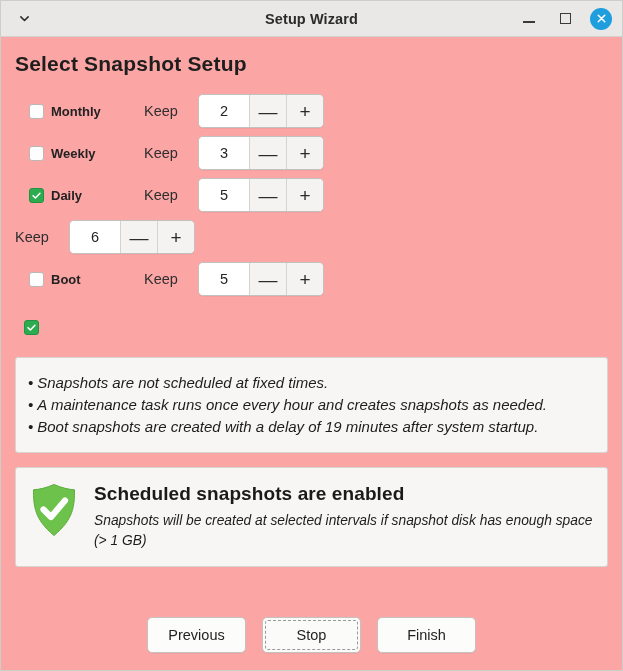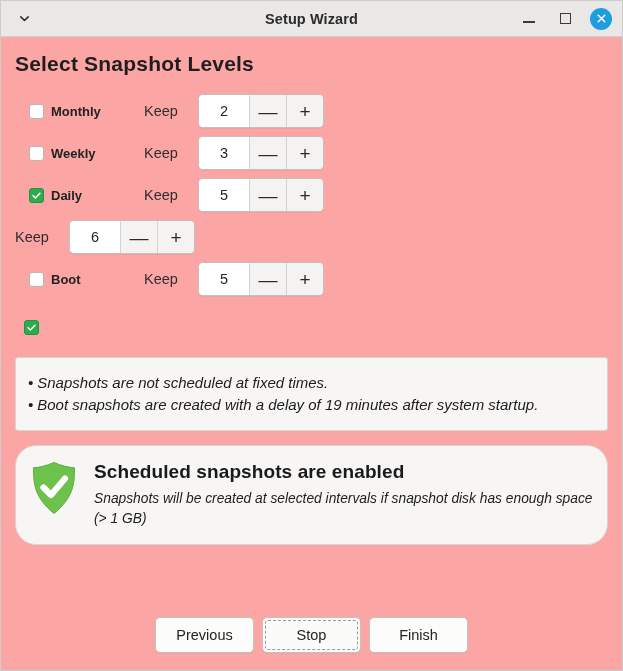--- a/index.html
+++ b/index.html
@@ -224,21 +224,20 @@
   }
   .bullet { margin-right: 4px; }
 
   
   .status-box {
     margin-top: 14px;
     padding: 13px 14px 15px 14px;
     display: flex;
     align-items: flex-start;
     gap: 16px;
-    border-radius: 21px;
   }
   .shield {
     width: 48px;
     height: 54px;
     flex: 0 0 48px;
     margin-top: 2px;
   }
   .status-text { padding-top: 2px; }
   .status-title {
     font-size: 19px;
@@ -253,21 +252,21 @@
     line-height: 20px;
     margin-top: 6px;
     max-width: 500px;
   }
 
   
   .footer {
     flex: 0 0 auto;
     display: flex;
     justify-content: center;
-    gap: 8px;
+    gap: 16px;
     padding: 0 0 17px 0;
   }
   .btn {
     min-width: 99px;
     height: 36px;
     border: 1px solid #c3c2bf;
     border-radius: 5px;
     background: #fcfcfb;
     display: flex;
     align-items: center;
@@ -311,21 +310,21 @@
       <div class="close-btn">
         <svg width="13" height="13" viewBox="0 0 16 16">
           <path d="M4 4 L12 12 M12 4 L4 12" stroke="#ffffff" stroke-width="1.9" stroke-linecap="round"></path>
         </svg>
       </div>
     </div>
   </div>
 
   <div class="content">
 
-    <div class="page-title">Select Snapshot Levels</div>
+    <div class="page-title">Select Snapshot Setup</div>
 
     <div class="levels">
 
       <div class="level-row">
         <label class="chk-wrap">
           <span class="chk">
             
           </span>
           <span class="chk-label">Monthly</span>
         </label>
@@ -401,20 +400,23 @@
           <path d="M3 8.3 L6.4 11.6 L13 4.8" fill="none" stroke="#ffffff" stroke-width="2.3" stroke-linecap="round" stroke-linejoin="round"></path>
         </svg>
       </span>
     </label>
 
     <div class="box info-box">
       <div class="info-line">
         <span class="bullet">•</span><span>Snapshots are not scheduled at fixed times.</span>
       </div>
       <div class="info-line">
+        <span class="bullet">•</span><span>A maintenance task runs once every hour and creates snapshots as needed.</span>
+      </div>
+      <div class="info-line">
         <span class="bullet">•</span><span>Boot snapshots are created with a delay of 19 minutes after system startup.</span>
       </div>
     </div>
 
     <div class="box status-box">
       <svg class="shield" viewBox="0 0 48 54">
         <path d="M24 1.5 C16 5 9 6.5 3.5 6.8 C3.5 22 4 36 24 52.5 C44 36 44.5 22 44.5 6.8 C39 6.5 32 5 24 1.5 Z" fill="#6cc24a" stroke="#5aae3c" stroke-width="1"></path>
         <path d="M13.5 26.5 L21 34 L35 17.5" fill="none" stroke="#ffffff" stroke-width="6.2" stroke-linecap="round" stroke-linejoin="round"></path>
       </svg>
       <div class="status-text">

